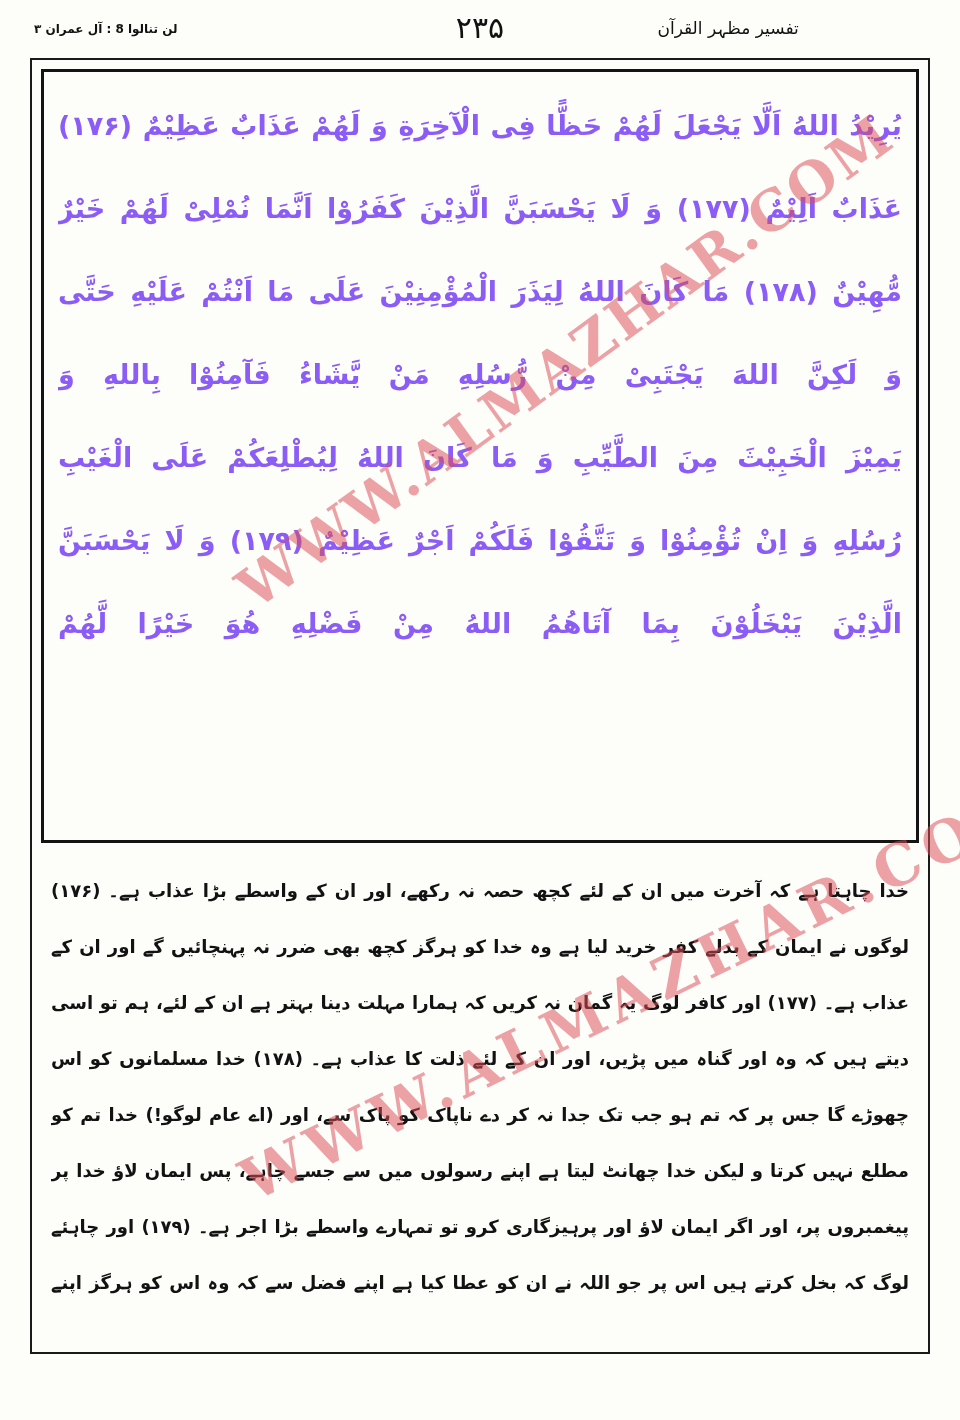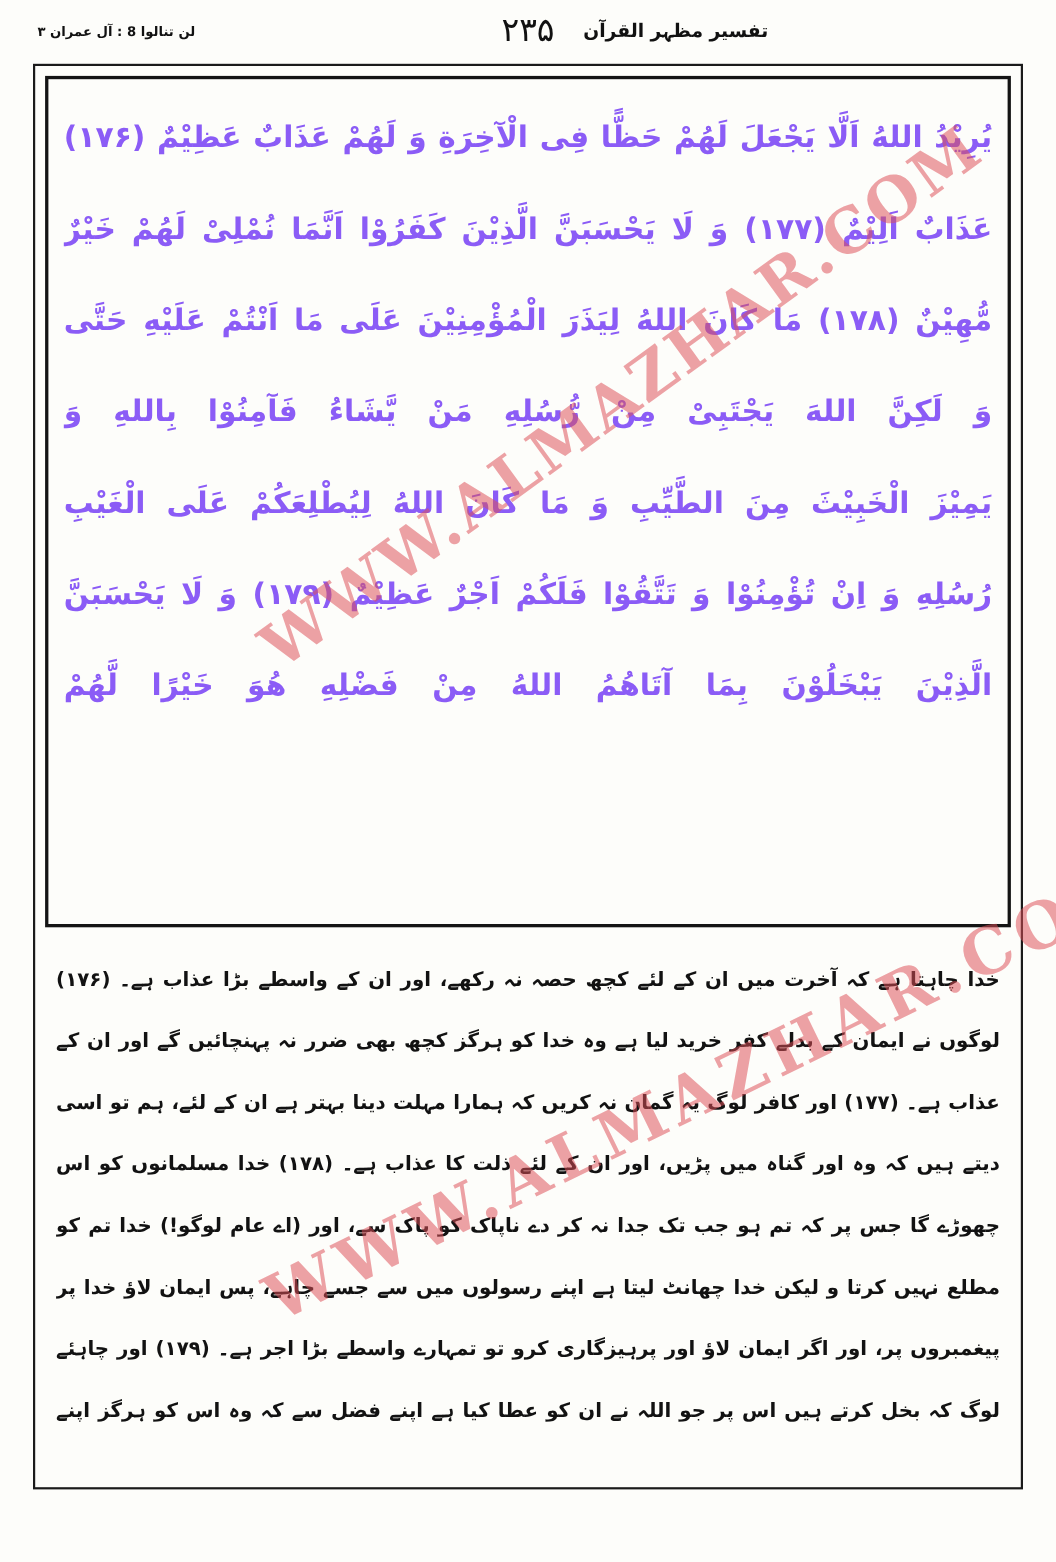--- a/index.html
+++ b/index.html
@@ -14,21 +14,21 @@
   .scan-page { position: absolute; inset: 0; background: #fdfdfa; }
 
   .page-header {
     position: absolute;
     top: 10px; left: 34px; right: 34px;
     height: 44px;
     direction: rtl;
     display: flex;
     align-items: flex-start;
   }
-  .book-title { flex: 1; text-align: left; font-size: 17px; font-weight: bold; padding-top: 8px; }
+  .book-title { flex: 1; text-align: center; font-size: 17px; font-weight: normal; padding-top: 8px; }
   .page-number { flex: 0 0 auto; font-size: 30px; font-weight: normal; text-align: center; padding: 0 26px; }
   .juz-ref { flex: 1; text-align: left; font-size: 12px; font-weight: bold; padding-top: 12px; }
 
   .content-frame {
     position: absolute;
     left: 30px; top: 58px;
     width: 900px; height: 1296px;
     border: 2px solid #1a1a1a;
     padding: 9px 9px 0 9px;
   }

